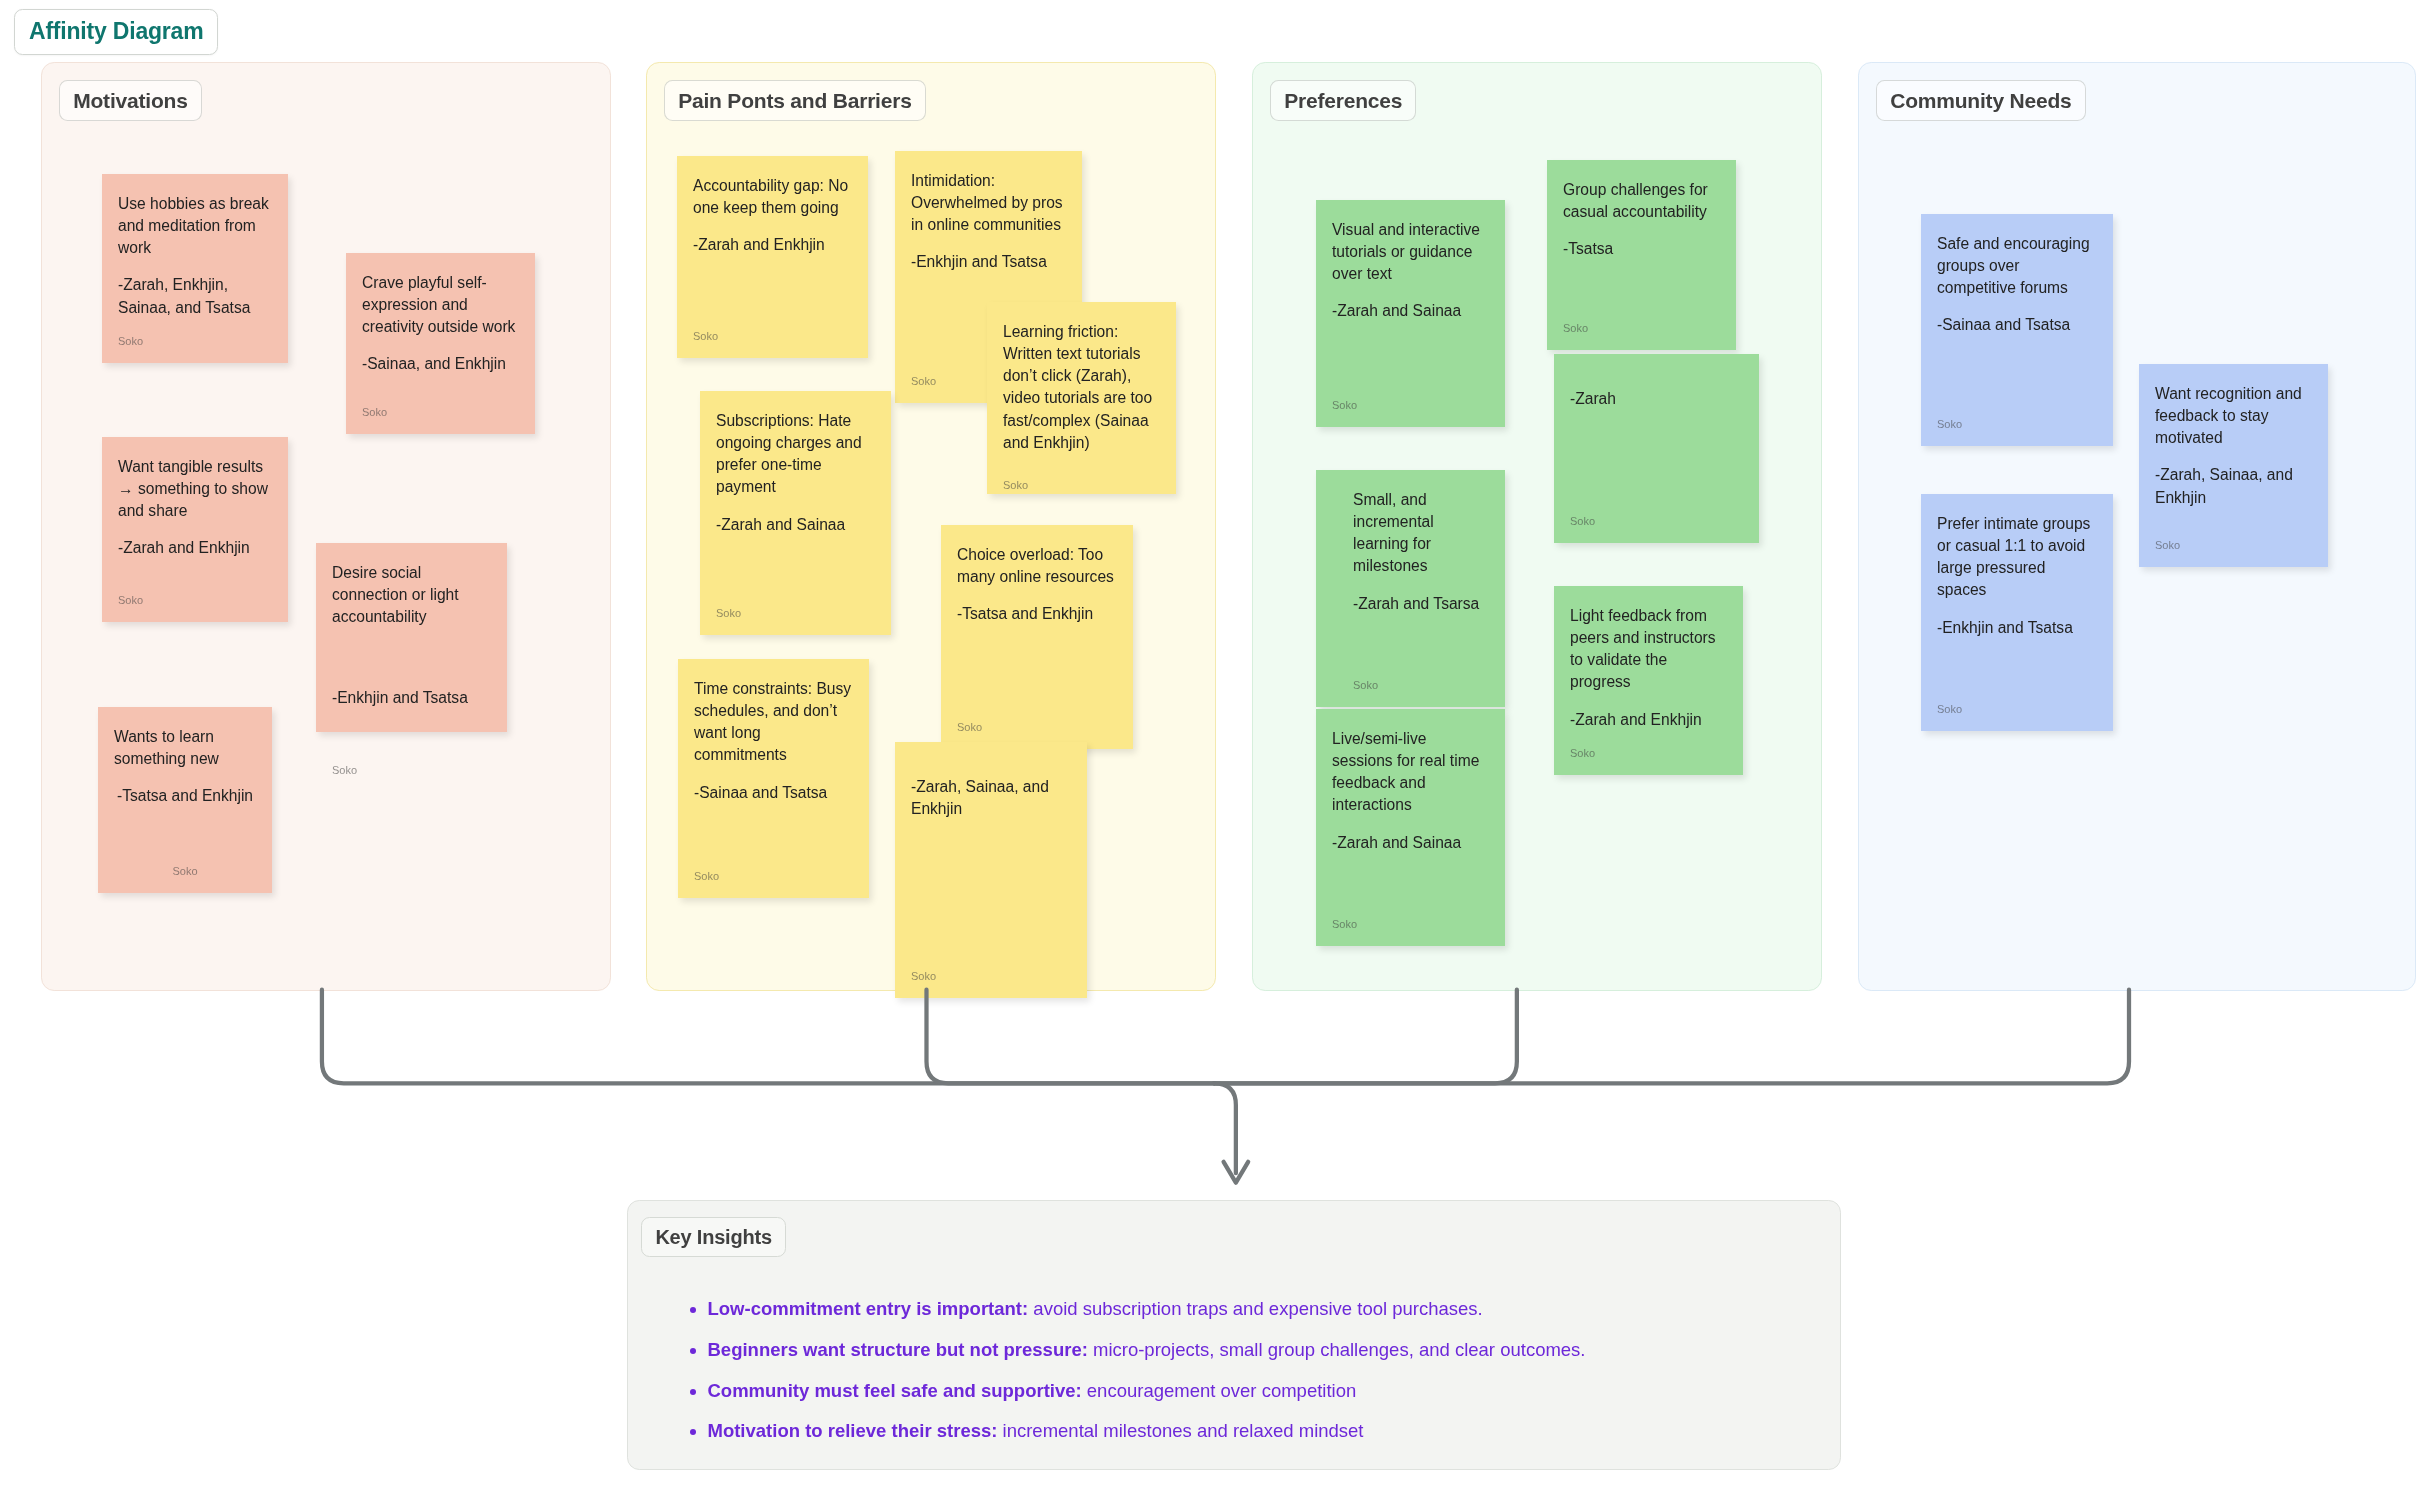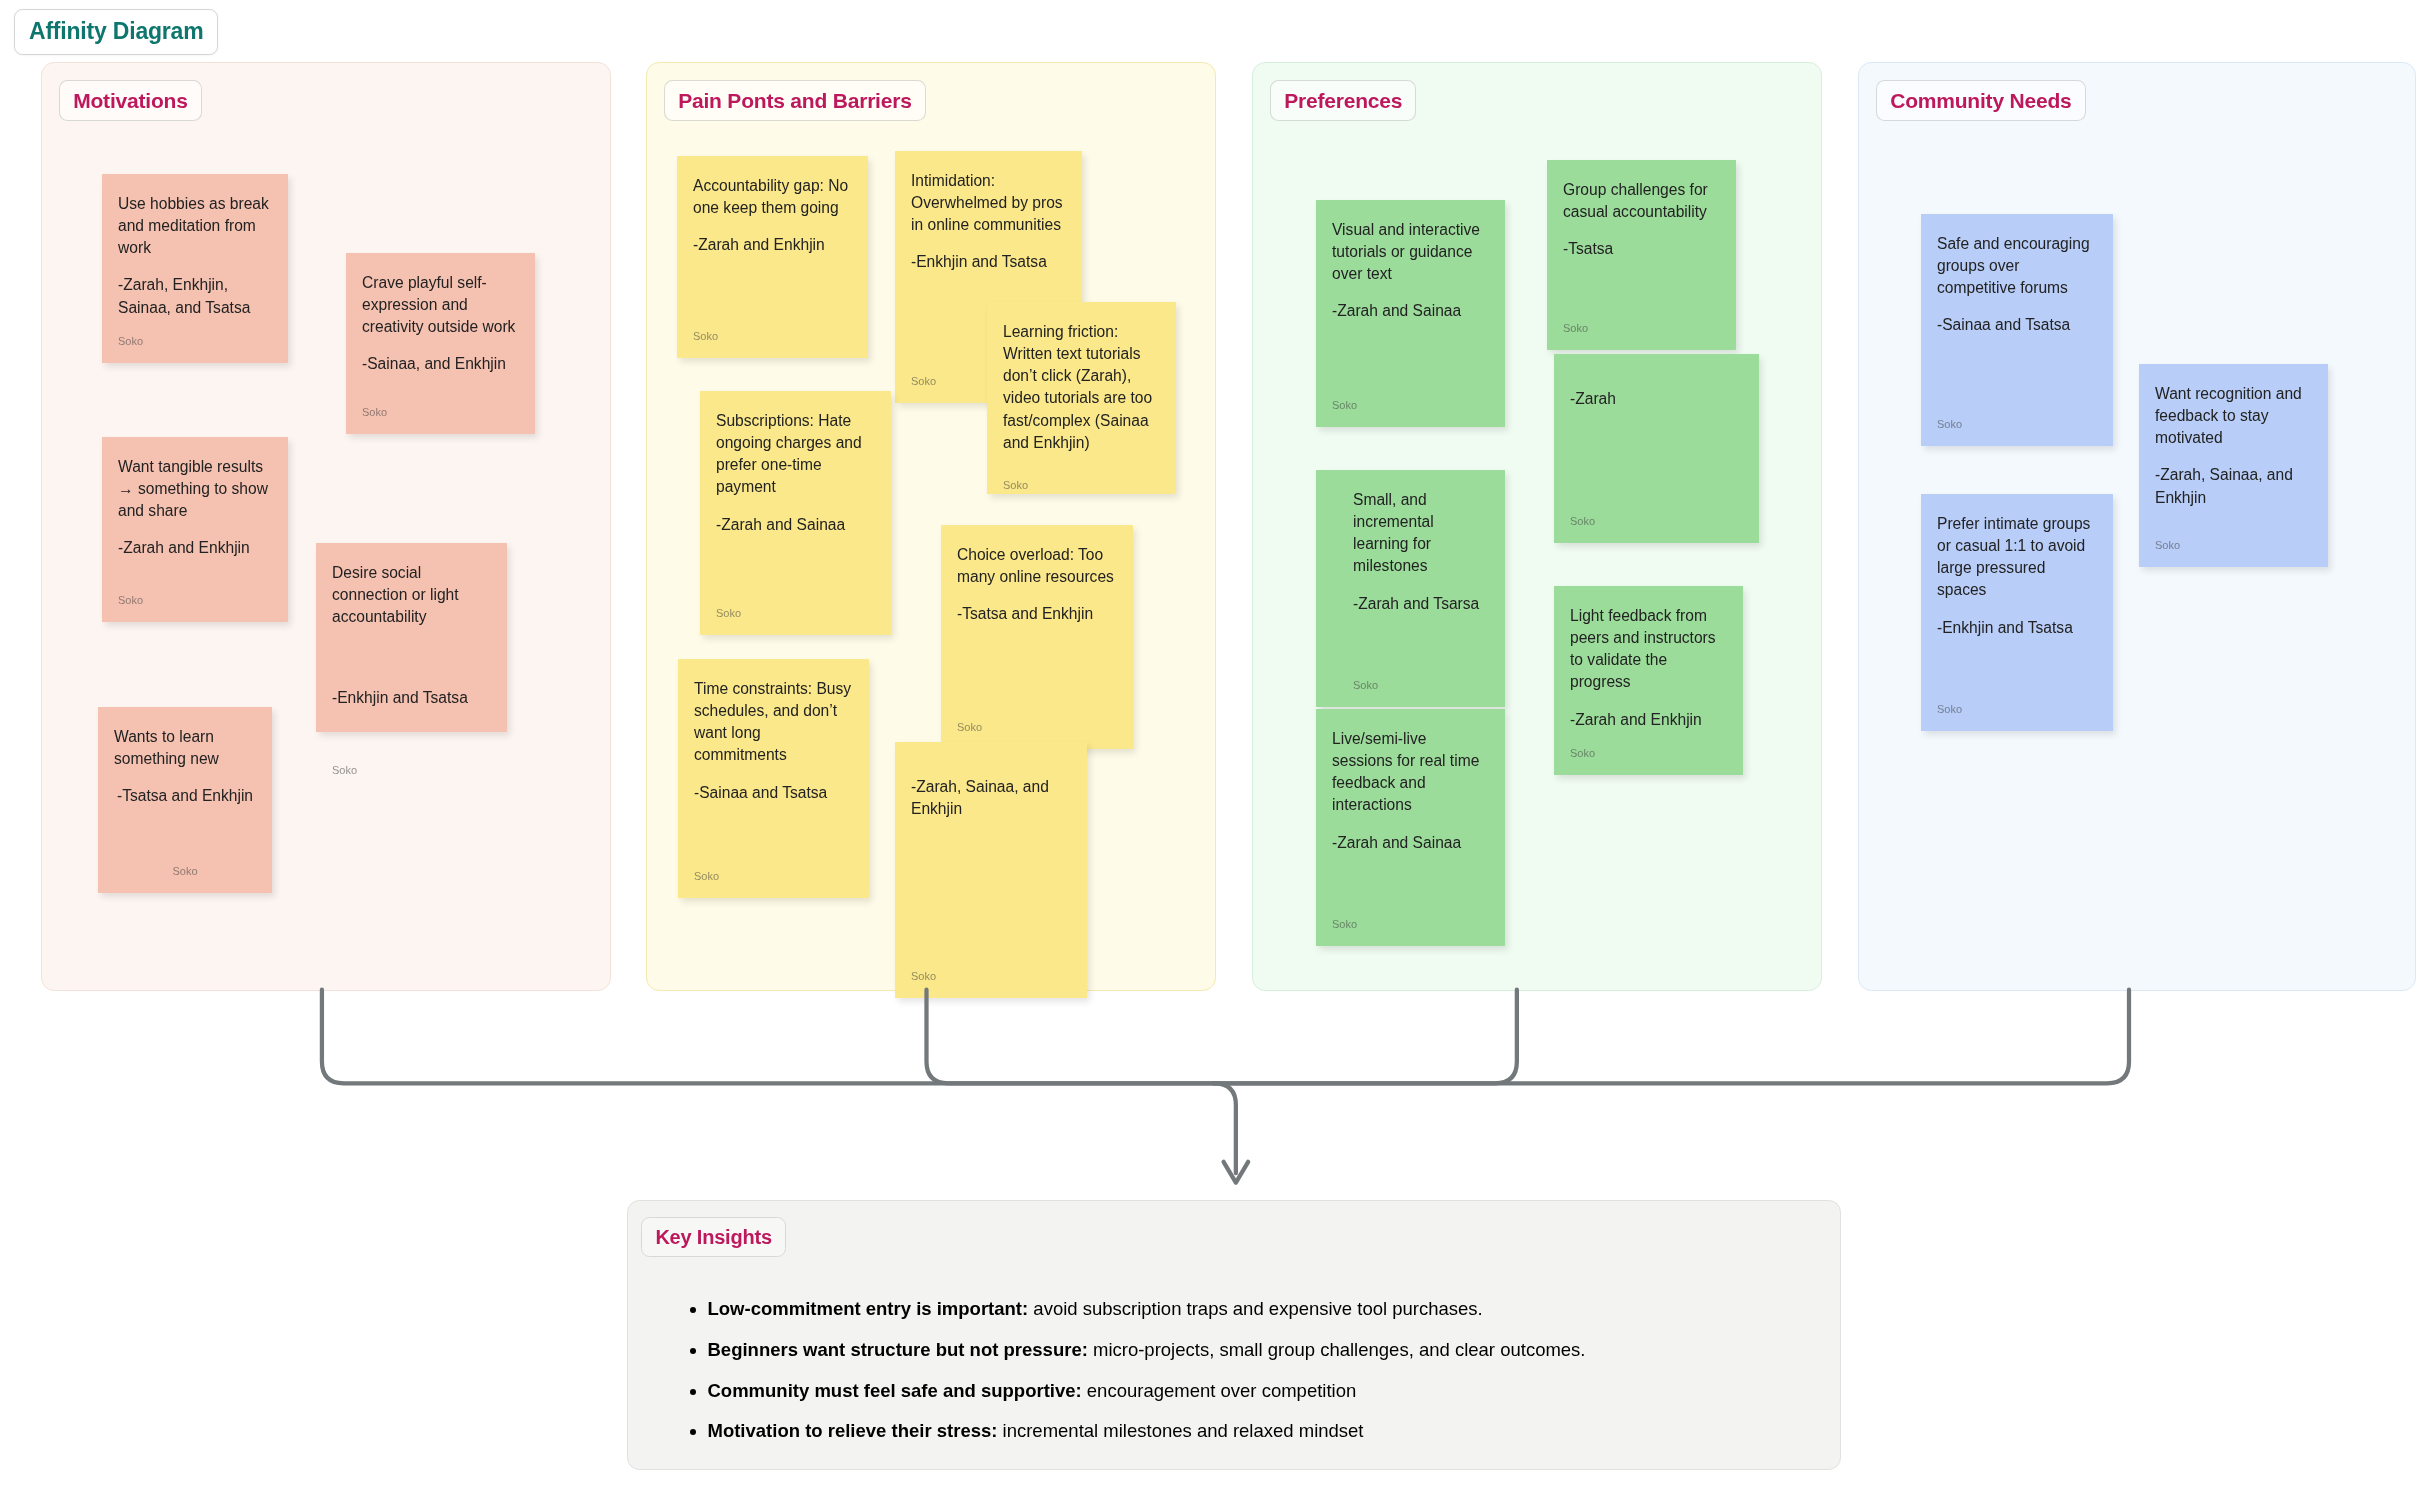--- a/index.html
+++ b/index.html
@@ -47,21 +47,21 @@
   }
   .col-head {
     position: absolute;
     left: 17px;
     top: 17px;
     border-radius: 8.5px;
     padding: 7.6px 13.2px;
     font-size: 21px;
     font-weight: 700;
     letter-spacing: -0.2px;
-    color: #be185d;
+    color: #404040;
     background: rgba(255,255,255,0.55);
     border: 0.9px solid rgba(120,125,120,0.28);
   }
 
   #col-motivations { left: 41px;   width: 568px;  background: #fcf5f1; border-color: #f2e2d9; }
   #col-painpoints  { left: 646px;  width: 568px;  background: #fefbe8; border-color: #f4e9ae; }
   #col-preferences { left: 1252px; width: 568px;  background: #f0fbf2; border-color: #d6efdc; }
   #col-community   { left: 1858px; width: 556px;  background: #f4f9fe; border-color: #dbe9f7; }
 
   
@@ -123,21 +123,21 @@
     top: 95px;
     right: 38px;
     margin: 0;
     padding: 0 0 0 26.5px;
     list-style: disc;
   }
   .insight-list li {
     font-size: 18.5px;
     line-height: 1.45;
     margin-bottom: 14px;
-    color: #000000;
+    color: #6d28d9;
   }
   .insight-list li b { font-weight: 700; }
 </style>
 </head>
 <body>
 
 <div id="board">
 
   <div class="title-chip">Affinity Diagram</div>
 

